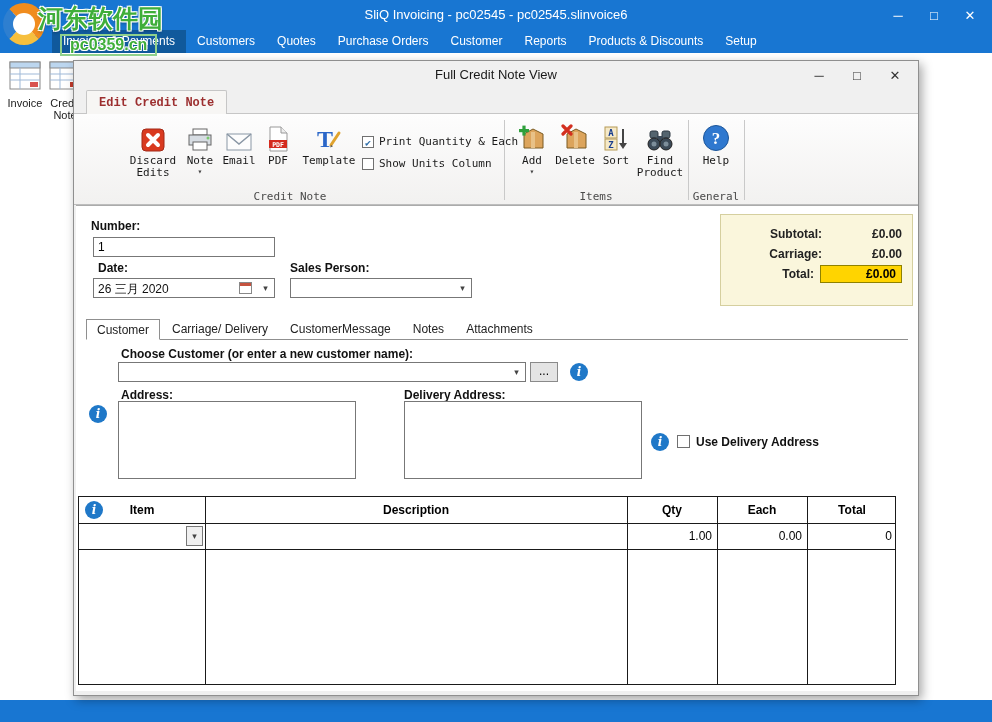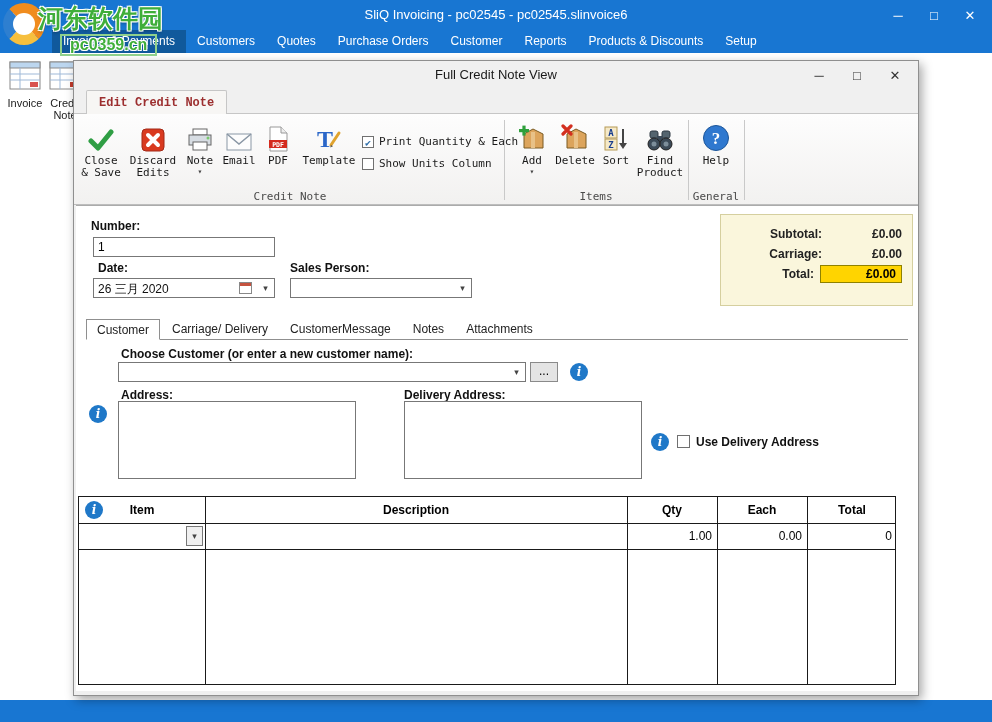--- a/index.html
+++ b/index.html
@@ -156,28 +156,20 @@
   <div class="dlg-ctl">
     <span class="dbtn">─</span>
     <span class="dbtn">□</span>
     <span class="dbtn">✕</span>
   </div>
 
   <div class="rtab">Edit Credit Note</div>
 
   <div class="ribbon">
 
-    <div class="rbtn" id="b-close">
-      <div class="ric">
-        <svg width="26" height="24" viewBox="0 0 26 24">
-            <path d="M3 13 L10 20 L23 4" fill="none" stroke="#2f9e44" stroke-width="5" stroke-linecap="round" stroke-linejoin="round"></path>
-          </svg>
-      </div>
-      <div class="rlab">Close &amp; Save</div>
-    </div>
 
     <div class="rbtn" id="b-discard">
       <div class="ric">
         <svg width="24" height="24" viewBox="0 0 24 24">
             <rect x="1" y="1" width="22" height="22" rx="4" fill="#d93a20" stroke="#a32917"></rect>
             <path d="M7 7 L17 17 M17 7 L7 17" stroke="#fff" stroke-width="4" stroke-linecap="round"></path>
           </svg>
       </div>
       <div class="rlab">Discard Edits</div>
     </div>

